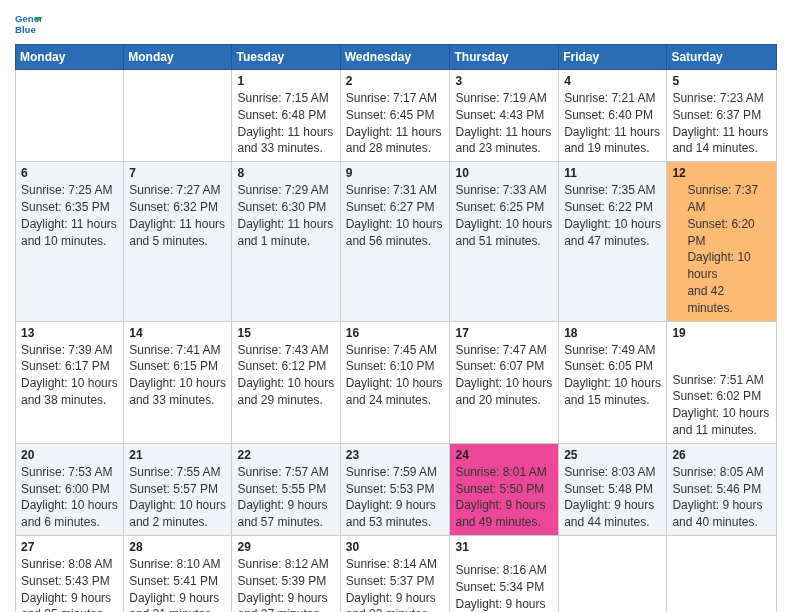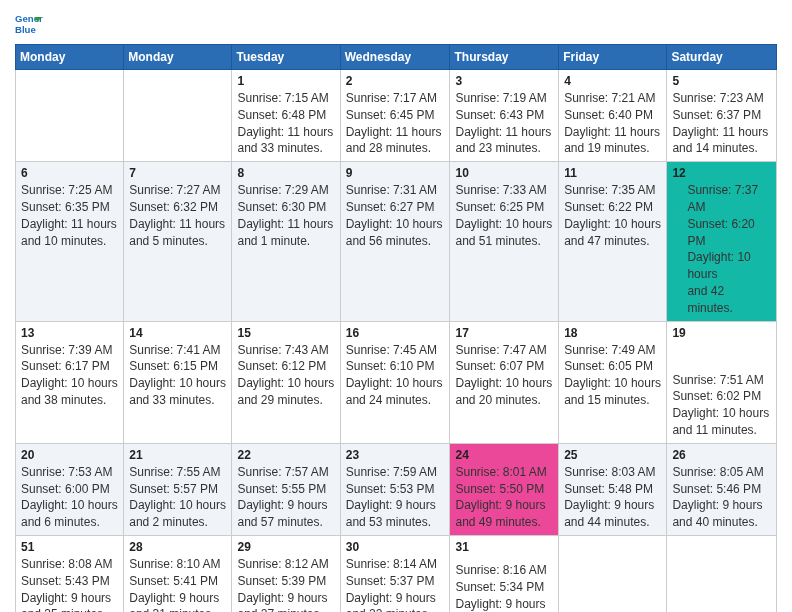--- a/index.html
+++ b/index.html
@@ -134,21 +134,21 @@
           <td>
             <span class="day-num">2</span>
             <div class="day-info" style="white-space: pre-line;">Sunrise: 7:17 AM
 Sunset: 6:45 PM
 Daylight: 11 hours
 and 28 minutes.</div>
           </td>
           <td>
             <span class="day-num">3</span>
             <div class="day-info" style="white-space: pre-line;">Sunrise: 7:19 AM
-Sunset: 6:43 PM
+Sunset: 4:43 PM
 Daylight: 11 hours
 and 23 minutes.</div>
           </td>
           <td>
             <span class="day-num">4</span>
             <div class="day-info" style="white-space: pre-line;">Sunrise: 7:21 AM
 Sunset: 6:40 PM
 Daylight: 11 hours
 and 19 minutes.</div>
           </td>
@@ -196,21 +196,21 @@
 Daylight: 10 hours
 and 51 minutes.</div>
           </td>
           <td style="background: rgb(240, 244, 248);">
             <span class="day-num">11</span>
             <div class="day-info" style="white-space: pre-line;">Sunrise: 7:35 AM
 Sunset: 6:22 PM
 Daylight: 10 hours
 and 47 minutes.</div>
           </td>
-          <td style="background: #14b8a6;">
+          <td style="background: #fdba74;">
             <span class="day-num">12</span>
             <div class="day-info" style="white-space: pre-line; margin-left: 15px;">Sunrise: 7:37 AM
 Sunset: 6:20 PM
 Daylight: 10 hours
 and 42 minutes.</div>
           </td>
         </tr>
         <tr>
           <td>
             <span class="day-num">13</span>
@@ -308,21 +308,21 @@
           <td style="background: rgb(240, 244, 248);">
             <span class="day-num">26</span>
             <div class="day-info" style="white-space: pre-line;">Sunrise: 8:05 AM
 Sunset: 5:46 PM
 Daylight: 9 hours
 and 40 minutes.</div>
           </td>
         </tr>
         <tr>
           <td>
-            <span class="day-num">51</span>
+            <span class="day-num">27</span>
             <div class="day-info" style="white-space: pre-line;">Sunrise: 8:08 AM
 Sunset: 5:43 PM
 Daylight: 9 hours
 and 35 minutes.</div>
           </td>
           <td>
             <span class="day-num">28</span>
             <div class="day-info" style="white-space: pre-line;">Sunrise: 8:10 AM
 Sunset: 5:41 PM
 Daylight: 9 hours

